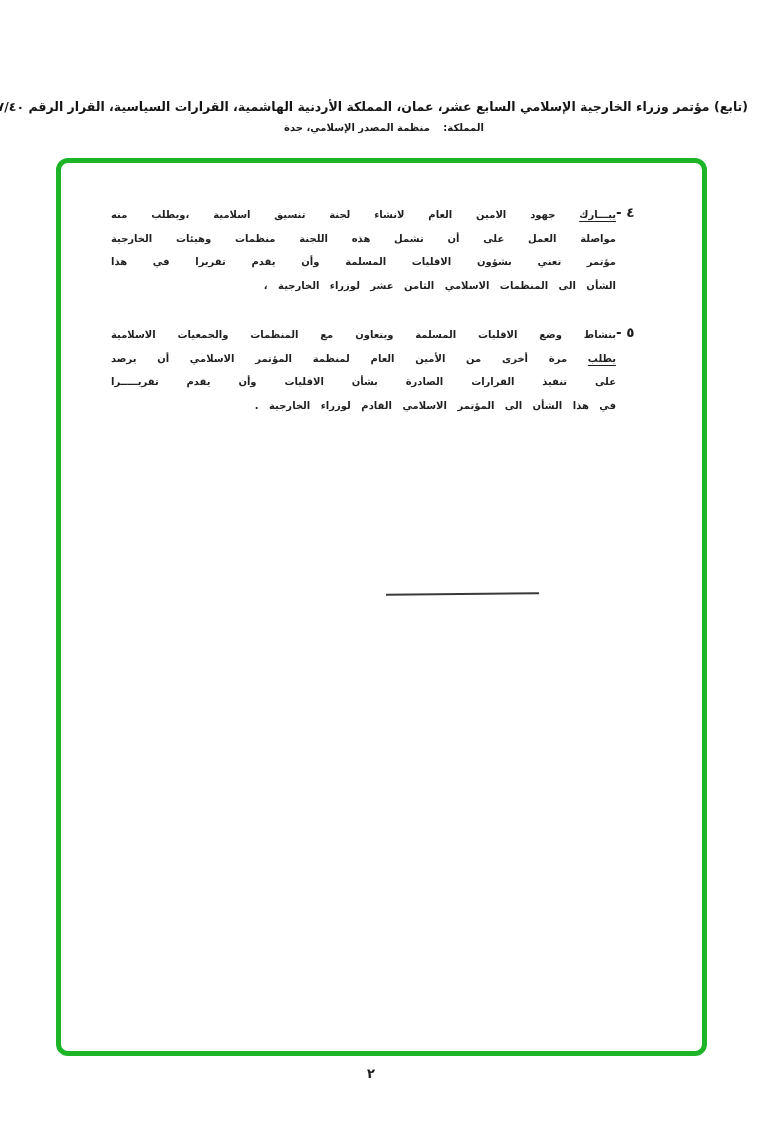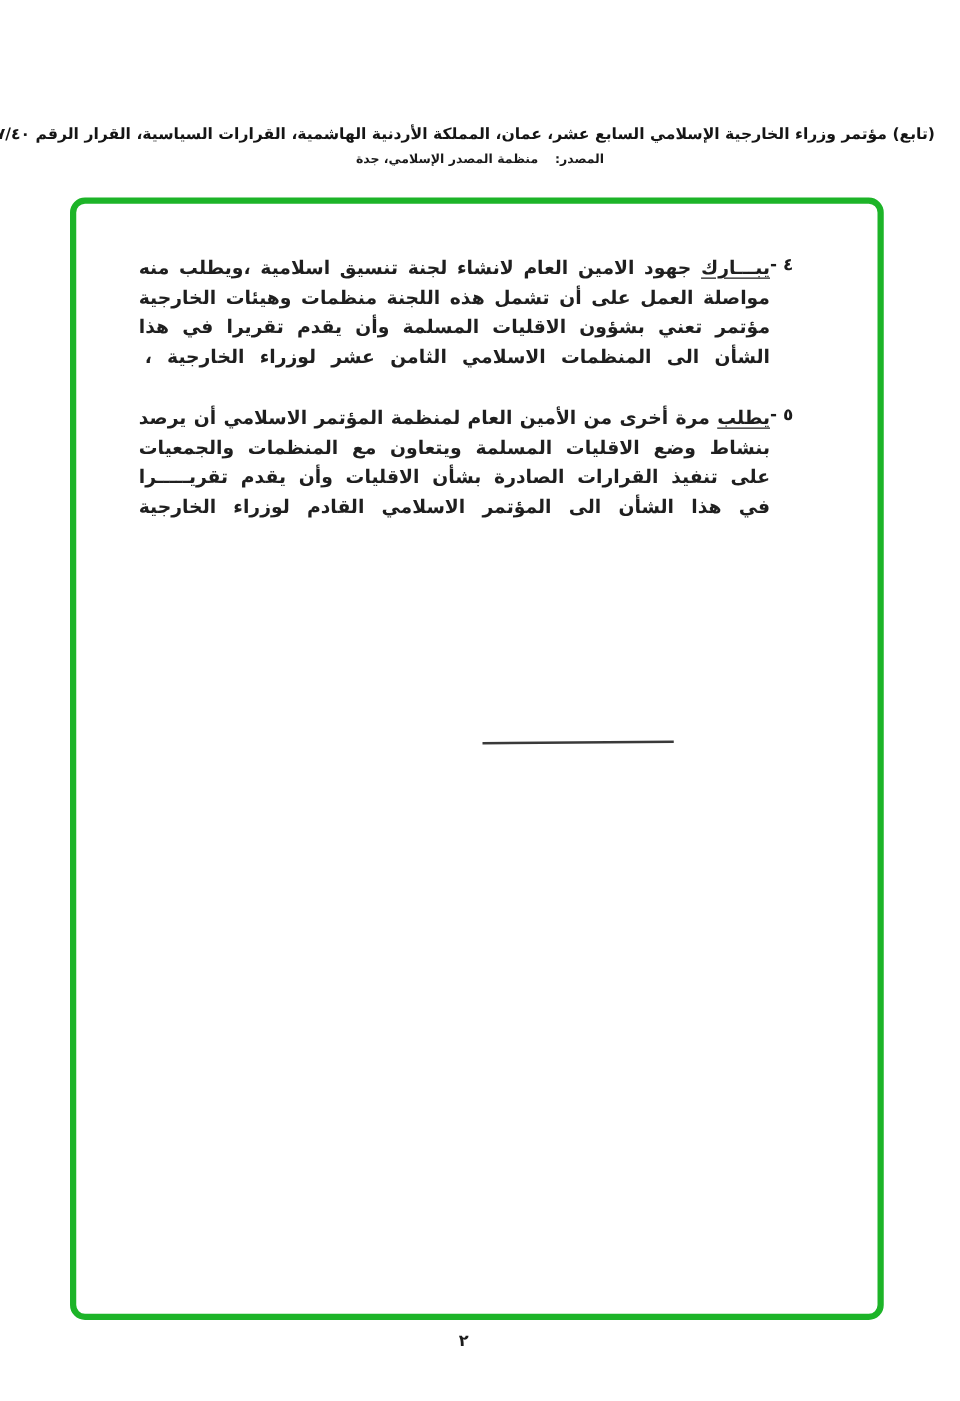--- a/index.html
+++ b/index.html
@@ -76,21 +76,21 @@
     direction: rtl;
     text-align: left;
     font-size: 13.5px;
     font-weight: bold;
     padding-top: 1px;
     color: #1c1c1c;
   }
   .res-body {
     flex: 1;
     direction: rtl;
-    font-size: 15px;
+    font-size: 10px;
     font-weight: bold;
     color: #1f1f1f;
   }
   .res-line {
     direction: rtl;
     text-align: justify;
     text-align-last: justify;
     line-height: 23.5px;
     height: 23.5px;
     overflow: hidden;
@@ -126,21 +126,21 @@
   }
 </style>
 </head>
 <body>
 
 <div class="page">
 
   <div class="doc-header">
     <div class="title-line">(تابع) مؤتمر وزراء الخارجية الإسلامي السابع عشر، عمان، المملكة الأردنية الهاشمية، القرارات السياسية، القرار الرقم ١٧/٤٠-س</div>
     <div class="source-line">
-      <span class="src-label">المصدر:</span>
+      <span class="src-label">المملكة:</span>
       <span class="src-value">منظمة المصدر الإسلامي، جدة</span>
     </div>
   </div>
 
   <div class="scan-frame">
     <div class="items-wrap">
 
       <div class="res-item">
         <div class="res-marker">٤ -</div>
         <div class="res-body">
@@ -150,25 +150,25 @@
           </div>
           <div class="res-line">مواصلة العمل على أن تشمل هذه اللجنة منظمات وهيئات الخارجية</div>
           <div class="res-line">مؤتمر تعني بشؤون الاقليات المسلمة وأن يقدم تقريرا في هذا</div>
           <div class="res-line last">الشأن الى المنظمات الاسلامي الثامن عشر لوزراء الخارجية ،</div>
         </div>
       </div>
 
       <div class="res-item">
         <div class="res-marker">٥ -</div>
         <div class="res-body">
+          <div class="res-line">بنشاط وضع الاقليات المسلمة ويتعاون مع المنظمات والجمعيات الاسلامية</div>
           <div class="res-line">
             <span class="lead-underline">يطلب</span>
             <span>مرة أخرى من الأمين العام لمنظمة المؤتمر الاسلامي أن يرصد</span>
           </div>
-          <div class="res-line">بنشاط وضع الاقليات المسلمة ويتعاون مع المنظمات والجمعيات الاسلامية</div>
           <div class="res-line">على تنفيذ القرارات الصادرة بشأن الاقليات وأن يقدم تقريـــــرا</div>
           <div class="res-line last">في هذا الشأن الى المؤتمر الاسلامي القادم لوزراء الخارجية .</div>
         </div>
       </div>
 
     </div>
 
     <div class="separator-line"></div>
   </div>
 

